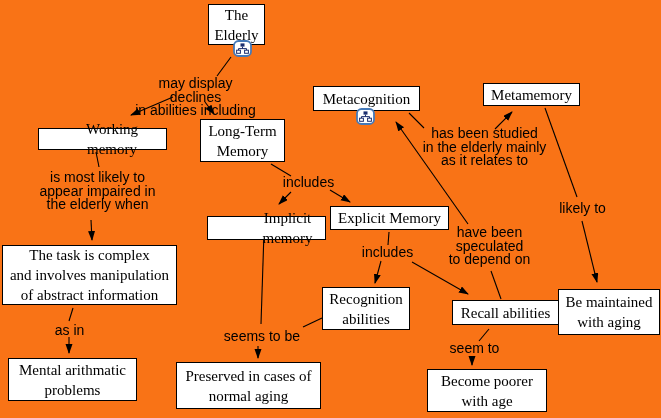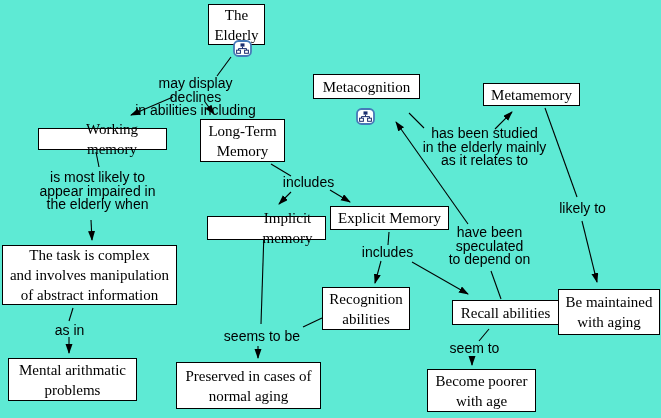--- a/index.html
+++ b/index.html
@@ -1,16 +1,16 @@
 <!DOCTYPE html>
 <html><head>
 <meta charset="utf-8">
 <style>
   html,body{margin:0;padding:0;background:#ffffff;}
-  #stage{position:relative;width:661px;height:418px;background:#5eead4;overflow:hidden;
+  #stage{position:relative;width:661px;height:418px;background:#f97316;overflow:hidden;
          font-family:"Liberation Serif",serif;}
   #wires{position:absolute;left:0;top:0;width:661px;height:418px;}
   .concept{position:absolute;box-sizing:border-box;border:1px solid #000;background:#fff;
            display:flex;align-items:center;justify-content:center;text-align:center;
            font-family:"Liberation Serif",serif;font-size:15px;line-height:20px;color:#000;
            white-space:pre-line;padding:0 2px;}
   .link-label{position:absolute;box-sizing:border-box;text-align:center;
               font-family:"Liberation Sans",sans-serif;font-size:14px;line-height:13.5px;
               color:#000;white-space:pre-line;}
   .submap{position:absolute;width:19px;height:17px;}
@@ -61,30 +61,30 @@
   <div class="concept" style="left:38px;top:128px;width:129px;height:22px;padding-left:21px;">Working memory</div>
   <div class="concept" style="left:200px;top:119px;width:85px;height:43px;">Long-Term
 Memory</div>
   <div class="concept" style="left:2px;top:245px;width:175px;height:60px;">The task is complex
 and involves manipulation
 of abstract information</div>
   <div class="concept" style="left:8px;top:358px;width:129px;height:43px;">Mental arithmatic
 problems</div>
   <div class="concept" style="left:207px;top:216px;width:119px;height:24px;padding-left:44px;">Implicit memory</div>
   <div class="concept" style="left:330px;top:206px;width:119px;height:24px;">Explicit Memory</div>
-  <div class="concept" style="left:313px;top:74px;width:107px;height:25px;">Metacognition</div>
+  <div class="concept" style="left:313px;top:86px;width:107px;height:25px;">Metacognition</div>
   <div class="concept" style="left:483px;top:83px;width:97px;height:23px;">Metamemory</div>
   <div class="concept" style="left:322px;top:287px;width:88px;height:43px;">Recognition
 abilities</div>
   <div class="concept" style="left:452px;top:300px;width:107px;height:25px;">Recall abilities</div>
   <div class="concept" style="left:558px;top:289px;width:102px;height:46px;">Be maintained
 with aging</div>
   <div class="concept" style="left:176px;top:362px;width:145px;height:47px;">Preserved in cases of
 normal aging</div>
-  <div class="concept" style="left:427px;top:369px;width:109px;height:43px;">Become poorer
+  <div class="concept" style="left:427px;top:369px;width:120px;height:43px;">Become poorer
 with age</div>
 
   <div class="link-label" style="left:133px;top:77px;width:125px;">may display declines
 in abilities including</div>
   <div class="link-label" style="left:35px;top:171px;width:125px;text-align:center;">is most likely to
 appear impaired in
 the elderly when</div>
   <div class="link-label" style="left:47px;top:324px;width:45px;">as in</div>
   <div class="link-label" style="left:281px;top:176px;width:55px;">includes</div>
   <div class="link-label" style="left:360px;top:246px;width:55px;">includes</div>

